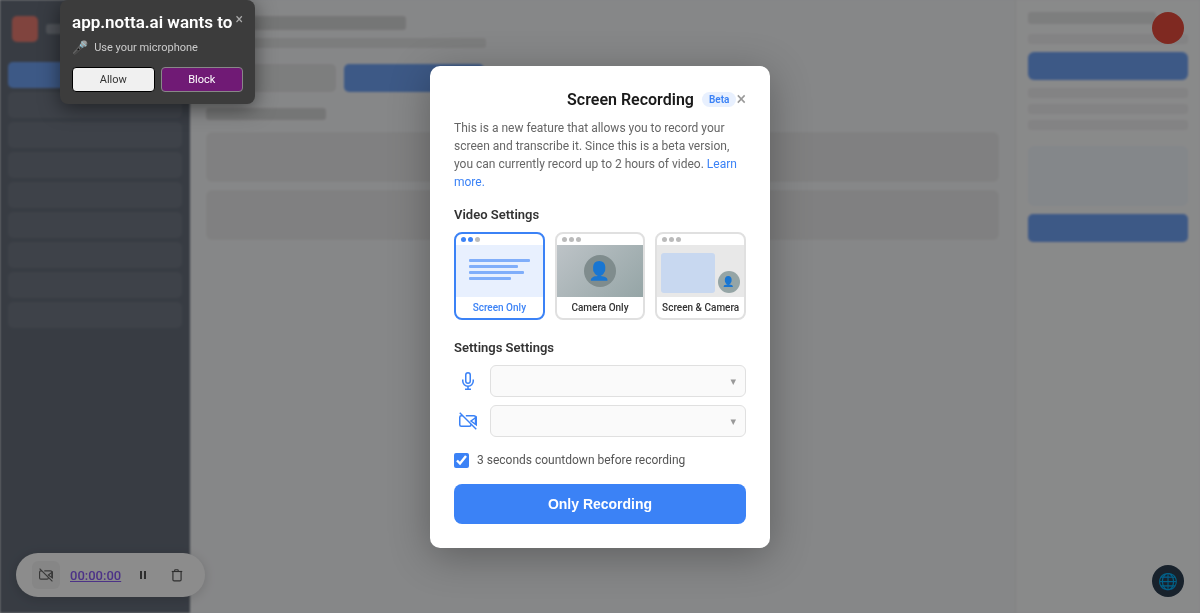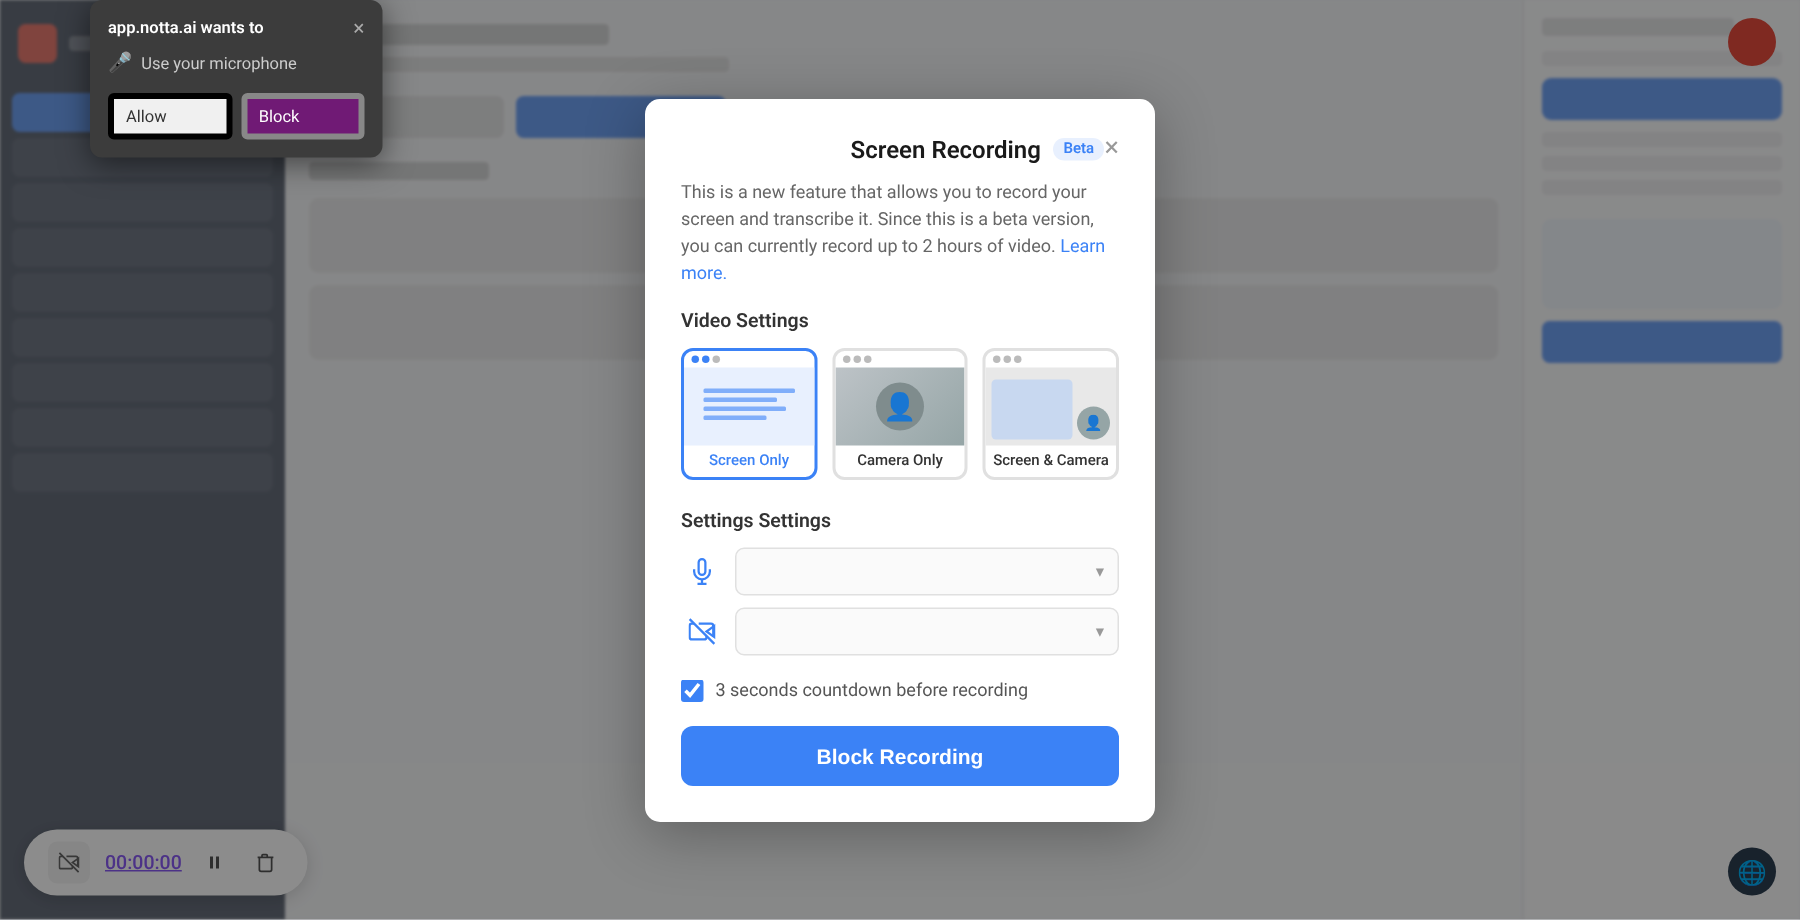--- a/index.html
+++ b/index.html
@@ -44,21 +44,21 @@
 
     .permission-dialog-header {
       display: flex;
       justify-content: space-between;
       align-items: flex-start;
       margin-bottom: 8px;
     }
 
     .permission-title {
       color: white;
-      font-size: 11px;
+      font-size: 17px;
       font-weight: 600;
       flex: 1;
     }
 
     .permission-close {
       color: #aaa;
       font-size: 14px;
       cursor: pointer;
       line-height: 1;
     }
@@ -78,23 +78,24 @@
 
     .permission-buttons {
       display: flex;
       gap: 6px;
     }
 
     .perm-btn {
       flex: 1;
       padding: 5px 8px;
       border-radius: 4px;
-      border: 4px solid #000000;
+      border: 1px solid #000000;
       font-size: 11px;
       cursor: pointer;
+      text-align: center;
     }
 
     .perm-btn.allow {
       background: #f0f0f0;
       color: #333;
     }
 
     .perm-btn.block {
       background: #701a75;
       color: white;
@@ -617,21 +618,21 @@
         <span class="select-chevron">▾</span>
       </div>
     </div>
   </div>
 
   <div class="countdown-row">
     <input type="checkbox" class="countdown-checkbox" checked="" style="">
     <label class="countdown-label">3 seconds countdown before recording</label>
   </div>
 
-  <button class="start-btn">Block Recording</button>
+  <button class="start-btn">Only Recording</button>
 </div>
 
 <div class="recording-bar">
   <div class="rec-cam-icon">
     <svg width="14" height="14" viewBox="0 0 24 24" fill="none" stroke="#666" stroke-width="2">
       <path d="M16 16v1a2 2 0 0 1-2 2H3a2 2 0 0 1-2-2V7a2 2 0 0 1 2-2h2"></path>
       <line x1="1" y1="1" x2="23" y2="23"></line>
       <path d="M22 16.92V7a2 2 0 0 0-2-2H9.08"></path>
       <polygon points="23 7 16 12 23 17 23 7"></polygon>
     </svg>

